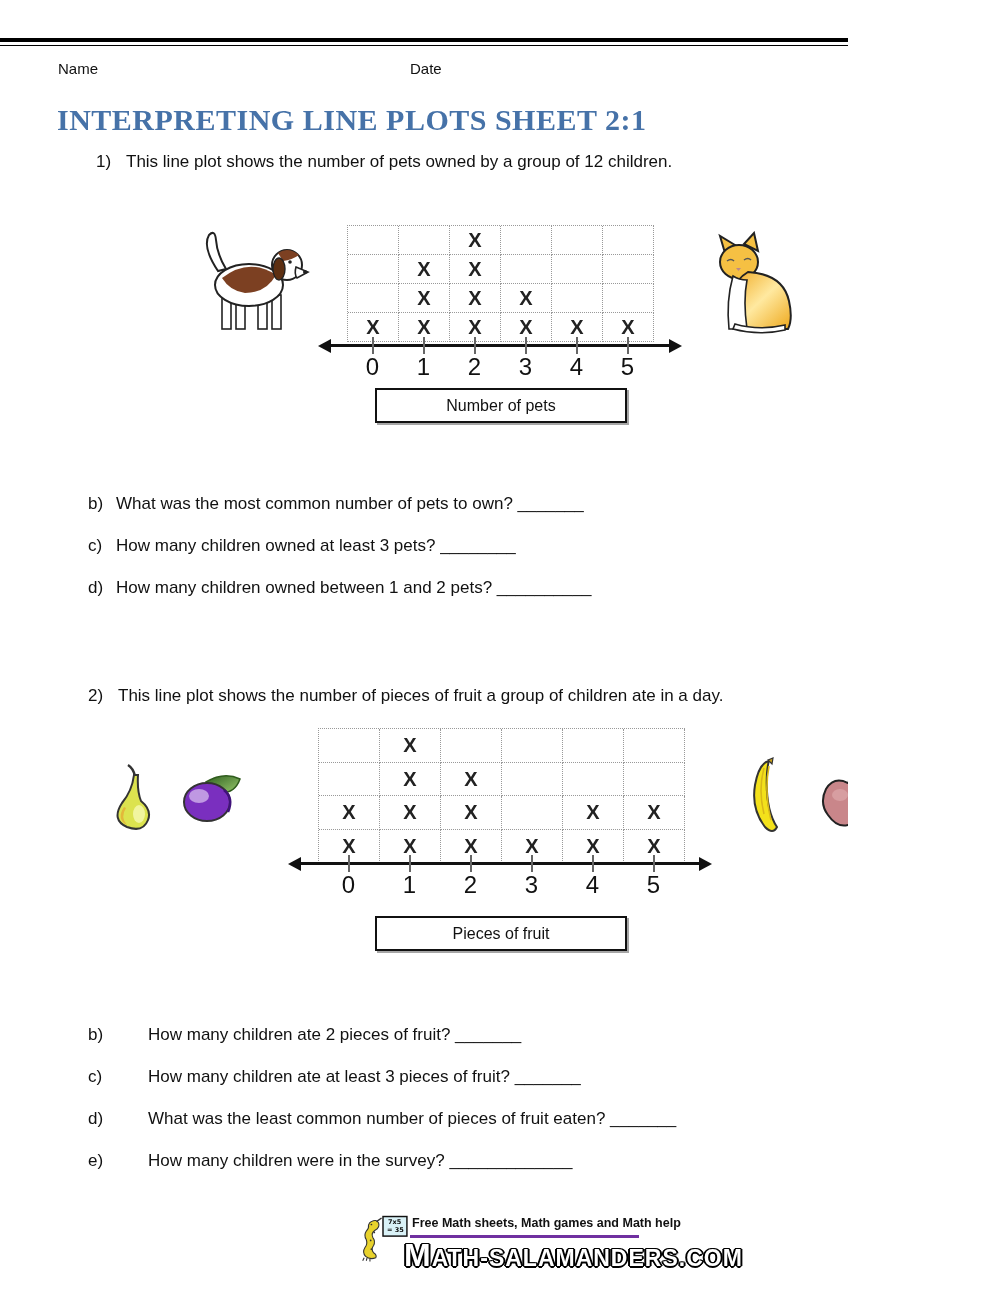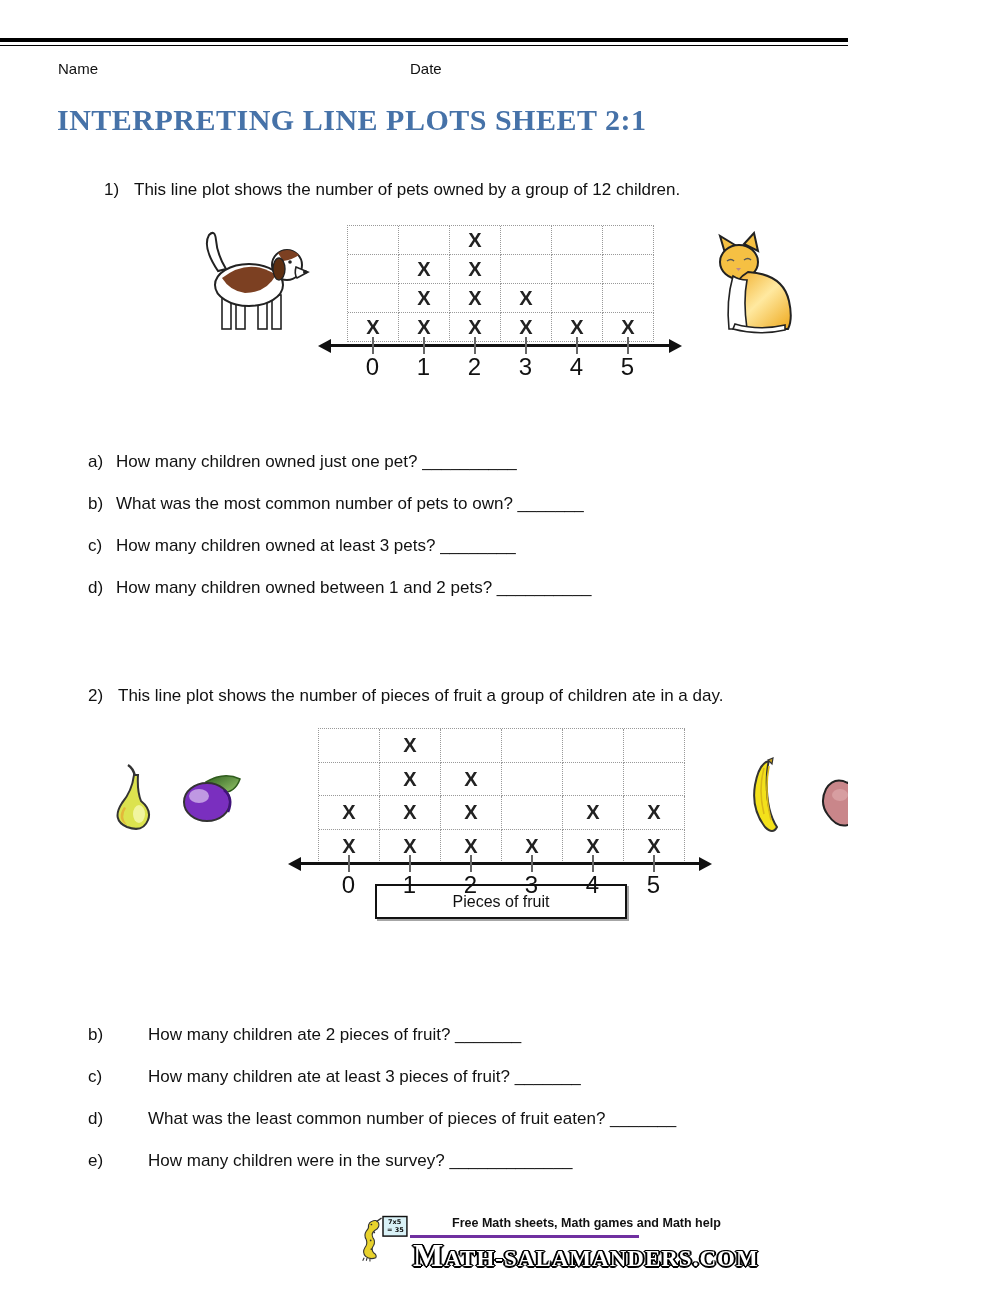--- a/index.html
+++ b/index.html
@@ -13,55 +13,55 @@
   .hdr.name{left:58px;}
   .hdr.date{left:410px;}
   .logo-box{position:absolute;left:862px;top:62px;width:82px;height:70px;background:#fff;border:1px solid #444;}
   .title{
     position:absolute;left:57px;top:103px;margin:0;
     font-family:"Liberation Serif", serif;font-weight:600;font-size:30px;letter-spacing:.5px;
     color:#4672a8;white-space:nowrap;
   }
   .intro{position:absolute;font-size:17px;white-space:nowrap;}
   .intro .qnum{display:inline-block;width:30px;}
-  .intro1{left:104px;top:152px;margin-top:28px;}
+  .intro1{left:96px;top:152px;}
   .intro2{left:88px;top:686px;}
 
   
   .lp-grid{position:absolute;display:grid;border-top:1px dotted #999;border-left:1px dotted #999;}
   .lp-cell{border-right:1px dotted #999;border-bottom:1px dotted #999;display:flex;align-items:center;justify-content:center;}
   .lp-x{font-size:20px;font-weight:600;color:#222;line-height:1;}
   .lp-line{position:absolute;height:3px;background:#111;}
   .lp-arrow{position:absolute;width:0;height:0;top:-5px;}
   .lp-arrow.left{left:-12px;border-top:7px solid transparent;border-bottom:7px solid transparent;border-right:13px solid #111;}
   .lp-arrow.right{right:-12px;border-top:7px solid transparent;border-bottom:7px solid transparent;border-left:13px solid #111;}
   .lp-tick{position:absolute;width:2px;height:17px;top:-7px;background:#666;}
   .lp-num{position:absolute;top:9px;transform:translateX(-50%);font-size:24px;color:#111;}
 
   .axis-box{
     position:absolute;left:375px;width:248px;height:31px;border:2px solid #111;
     box-shadow:2px 2px 0 rgba(0,0,0,.35);
     display:flex;align-items:center;justify-content:center;font-size:16px;background:#fff;
   }
   .axis-box.b1{top:388px;}
-  .axis-box.b2{top:884px;}
+  .axis-box.b2{top:916px;}
 
   .q-row{position:absolute;font-size:17px;white-space:nowrap;}
   .q-letter{display:inline-block;}
   .q-blank{letter-spacing:0;}
 
   .img{position:absolute;}
 
   
   .footer-logo{position:absolute;left:354px;top:1211px;}
-  .tagline{position:absolute;left:412px;top:1216px;font-size:12.5px;font-weight:bold;color:#111;margin-left:40px;}
+  .tagline{position:absolute;left:412px;top:1216px;font-size:12.5px;font-weight:bold;color:#111;}
   .purple-rule{position:absolute;left:410px;top:1235px;width:229px;height:3px;background:#7030a0;}
   .site{
-    position:absolute;left:392px;top:1237px;font-size:23px;font-weight:bold;
-    font-family:Liberation Serif, serif;color:#fff;letter-spacing:1px;white-space:nowrap;
+    position:absolute;left:383px;top:1237px;font-size:23px;font-weight:bold;
+    font-family:Liberation Sans, sans-serif;color:#fff;letter-spacing:1px;white-space:nowrap;
     text-shadow:-1px -1px 0 #000,1px -1px 0 #000,-1px 1px 0 #000,1px 1px 0 #000,0 2px 0 #000,2px 0 0 #000,-2px 0 0 #000;
     padding-left:21px;
   }
   .site::first-letter{font-size:32px;}
 </style>
 </head>
 <body>
 
 <div class="page">
 
@@ -121,20 +121,23 @@
     <path d="M22,22 L17,5 L32,14 Z" fill="#f5c043" stroke="#222" stroke-width="2"></path>
     <path d="M41,13 L51,2 L55,20 Z" fill="#f5c043" stroke="#222" stroke-width="2"></path>
     <ellipse cx="36" cy="31" rx="19" ry="17" fill="#f5c043" stroke="#222" stroke-width="2"></ellipse>
     <path d="M45,41 Q80,43 86,70 Q90,88 85,98 L32,98 Q26,80 29,62 Q33,48 45,41 Z" fill="url(#gcat)" stroke="#222" stroke-width="2"></path>
     <path d="M30,45 Q23,70 26,98 L44,98 Q40,70 44,49 Q36,49 30,45 Z" fill="#fff" stroke="#222" stroke-width="1.6"></path>
     <path d="M30,98 Q56,105 82,99 L82,94 Q56,100 32,93 Z" fill="#fff" stroke="#222" stroke-width="1.6"></path>
     <path d="M24,30 Q28,27 31,30 M41,29 Q45,26 48,29" stroke="#555" stroke-width="1.5" fill="none"></path>
     <path d="M33,37 L38,37 L35.5,40 Z" fill="#b88"></path>
   </svg>
 
+  <div class="axis-box b1">
+    <span>Number of pets</span>
+  </div>
 
   <div class="intro intro2">
     <span class="qnum">2)</span><span>This line plot shows the number of pieces of fruit a group of children ate in a day.</span>
   </div>
 
   <svg class="img" style="left:106px;top:763px;" width="56" height="70" viewBox="0 0 56 70">
     <path d="M29,13 Q27,5 22,2" stroke="#333" stroke-width="2.5" fill="none"></path>
     <path d="M28,12 Q26,28 16,40 Q5,57 21,64 Q37,70 42,57 Q46,47 35,38 Q31,28 32,12 Z" fill="#dce34f" stroke="#333" stroke-width="2"></path>
     <path d="M18,44 Q10,56 21,62 Q14,54 20,45 Z" fill="#e3b83a"></path>
     <ellipse cx="33" cy="51" rx="6" ry="9" fill="#f4f8ad" opacity="0.85"></ellipse>
@@ -314,21 +317,20 @@
       <span class="lp-num" style="left: 109.5px;">1</span>
       <div class="lp-tick" style="left: 169.5px;"></div>
       <span class="lp-num" style="left: 170.5px;">2</span>
       <div class="lp-tick" style="left: 230.5px;"></div>
       <span class="lp-num" style="left: 231.5px;">3</span>
       <div class="lp-tick" style="left: 291.5px;"></div>
       <span class="lp-num" style="left: 292.5px;">4</span>
       <div class="lp-tick" style="left: 352.5px;"></div>
       <span class="lp-num" style="left: 353.5px;">5</span>
     </div>
-    <div class="q-row" style="left: 88px; top: 452px;"><span class="q-letter" style="width: 28px;">a)</span><span>How many children owned just one pet? </span><span class="q-blank">__________</span></div>
     <div class="q-row" style="left: 88px; top: 494px;"><span class="q-letter" style="width: 28px;">b)</span><span>What was the most common number of pets to own? </span><span class="q-blank">_______</span></div>
     <div class="q-row" style="left: 88px; top: 536px;"><span class="q-letter" style="width: 28px;">c)</span><span>How many children owned at least 3 pets? </span><span class="q-blank">________</span></div>
     <div class="q-row" style="left: 88px; top: 578px;"><span class="q-letter" style="width: 28px;">d)</span><span>How many children owned between 1 and 2 pets? </span><span class="q-blank">__________</span></div>
     <div class="q-row" style="left: 88px; top: 1025px;"><span class="q-letter" style="width: 60px;">b)</span><span>How many children ate 2 pieces of fruit? </span><span class="q-blank">_______</span></div>
     <div class="q-row" style="left: 88px; top: 1067px;"><span class="q-letter" style="width: 60px;">c)</span><span>How many children ate at least 3 pieces of fruit? </span><span class="q-blank">_______</span></div>
     <div class="q-row" style="left: 88px; top: 1151px;"><span class="q-letter" style="width: 60px;">e)</span><span>How many children were in the survey? </span><span class="q-blank">_____________</span></div>
     <div class="q-row" style="left: 88px; top: 1109px;"><span class="q-letter" style="width: 60px;">d)</span><span>What was the least common number of pieces of fruit eaten? </span><span class="q-blank">_______</span></div>
   </div>
 
 </body></html>

